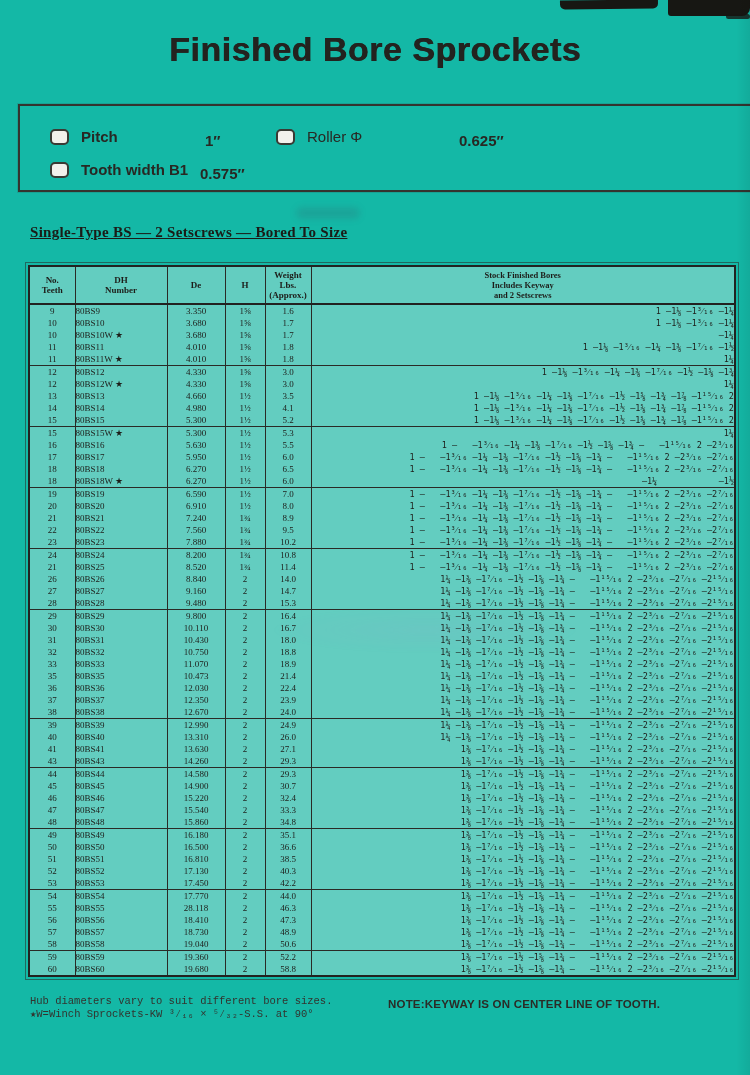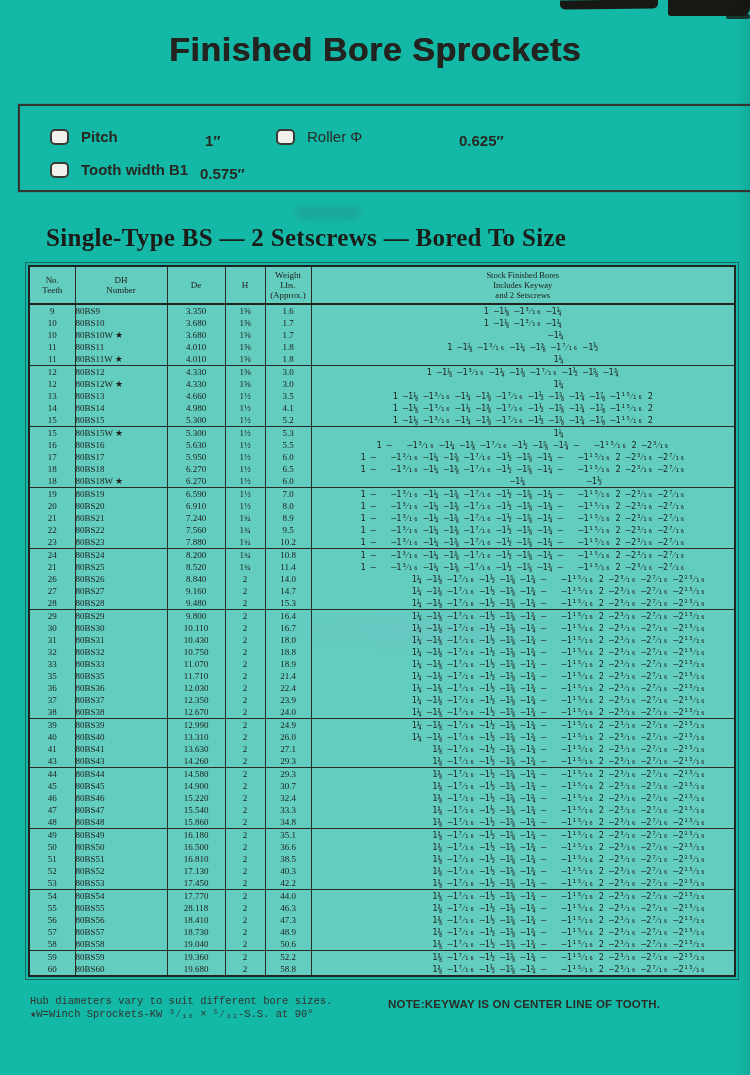--- a/index.html
+++ b/index.html
@@ -39,47 +39,47 @@
   .spec-item { position:absolute; display:flex; align-items:center; }
   .checkbox {
     width:15px; height:12px; border:2px solid #3a3a34; border-radius:5px;
     background:#f2f1ec; display:inline-block; flex:none;
   }
   .spec-label { font-size:15px; font-weight:700; color:#282823; margin-left:12px; }
   .spec-label.lite { font-weight:500; }
   .spec-value { font-size:15px; font-weight:700; color:#282823; position:absolute; white-space:nowrap; }
 
   .section-heading {
-    position:absolute; left:46px; top:224px;
-    font-family:"Liberation Serif", serif; font-weight:700; font-size:25px;
-    letter-spacing:.3px; color:#1b1b17;
+    position:absolute; left:30px; top:224px;
+    font-family:"Liberation Serif", serif; font-weight:700; font-size:15px;
+    letter-spacing:.3px; color:#1b1b17;text-decoration:underline;
   }
 
   table.sprockets {
     position:absolute; left:28px; top:265px; width:708px;
     border-collapse:collapse; table-layout:fixed;
     border:2px solid #222220; outline:1px solid rgba(40,40,36,.55); outline-offset:2px;
     background:rgba(245,244,240,.35);
   }
   table.sprockets th, table.sprockets td {
     border-left:1px solid #2a2a26; padding:0; vertical-align:middle;
   }
   table.sprockets th { border-bottom:2px solid #222220; }
   th.col-wt, td.col-wt { border-left:3px double #2a2a26; }
   th {
-    font-family:"Liberation Serif", serif; font-weight:400; font-size:9px;
+    font-family:"Liberation Serif", serif; font-weight:700; font-size:9px;
     line-height:10px; text-align:center; white-space:pre-line; height:36px; color:#1d1d19;
   }
   th.col-bores { font-size:8.5px; }
   td { height:12px; line-height:12px; font-size:9px; color:#1d1d19; }
   td.col-teeth, td.col-de, td.col-h, td.col-wt { text-align:center; }
   td.col-dh { text-align:left; padding-left:13px; white-space:nowrap; }
   td.col-bores {
     font-family:"DejaVu Sans Mono", monospace; font-size:8.5px;
-    white-space:pre; text-align:center; padding-left:4px; overflow:hidden;
+    white-space:pre; text-align:right; padding-left:4px; overflow:hidden;
   }
   tr.sep td { border-top:1.5px solid #2a2a26; }
 
   .footnotes {
     position:absolute; left:30px; top:995px; font-family:Liberation Mono, monospace;
     font-size:10.5px; line-height:13px; color:#33332e;
   }
   .note-right {
     position:absolute; left:388px; top:998px; font-family:"Liberation Sans", sans-serif;
     font-size:11.5px; font-weight:600; letter-spacing:.2px; color:#2b2b26;
@@ -382,21 +382,21 @@
           <td class="col-teeth">33</td>
           <td class="col-dh">80BS33</td>
           <td class="col-de">11.070</td>
           <td class="col-h">2</td>
           <td class="col-wt">18.9</td>
           <td class="col-bores">              1¼ —1⅜ —1⁷⁄₁₆ —1½ —1⅝ —1¾ —   —1¹⁵⁄₁₆ 2 —2³⁄₁₆ —2⁷⁄₁₆ —2¹⁵⁄₁₆</td>
         </tr>
         <tr>
           <td class="col-teeth">35</td>
           <td class="col-dh">80BS35</td>
-          <td class="col-de">11.710</td>
+          <td class="col-de">10.473</td>
           <td class="col-h">2</td>
           <td class="col-wt">21.4</td>
           <td class="col-bores">              1¼ —1⅜ —1⁷⁄₁₆ —1½ —1⅝ —1¾ —   —1¹⁵⁄₁₆ 2 —2³⁄₁₆ —2⁷⁄₁₆ —2¹⁵⁄₁₆</td>
         </tr>
         <tr>
           <td class="col-teeth">36</td>
           <td class="col-dh">80BS36</td>
           <td class="col-de">12.030</td>
           <td class="col-h">2</td>
           <td class="col-wt">22.4</td>

